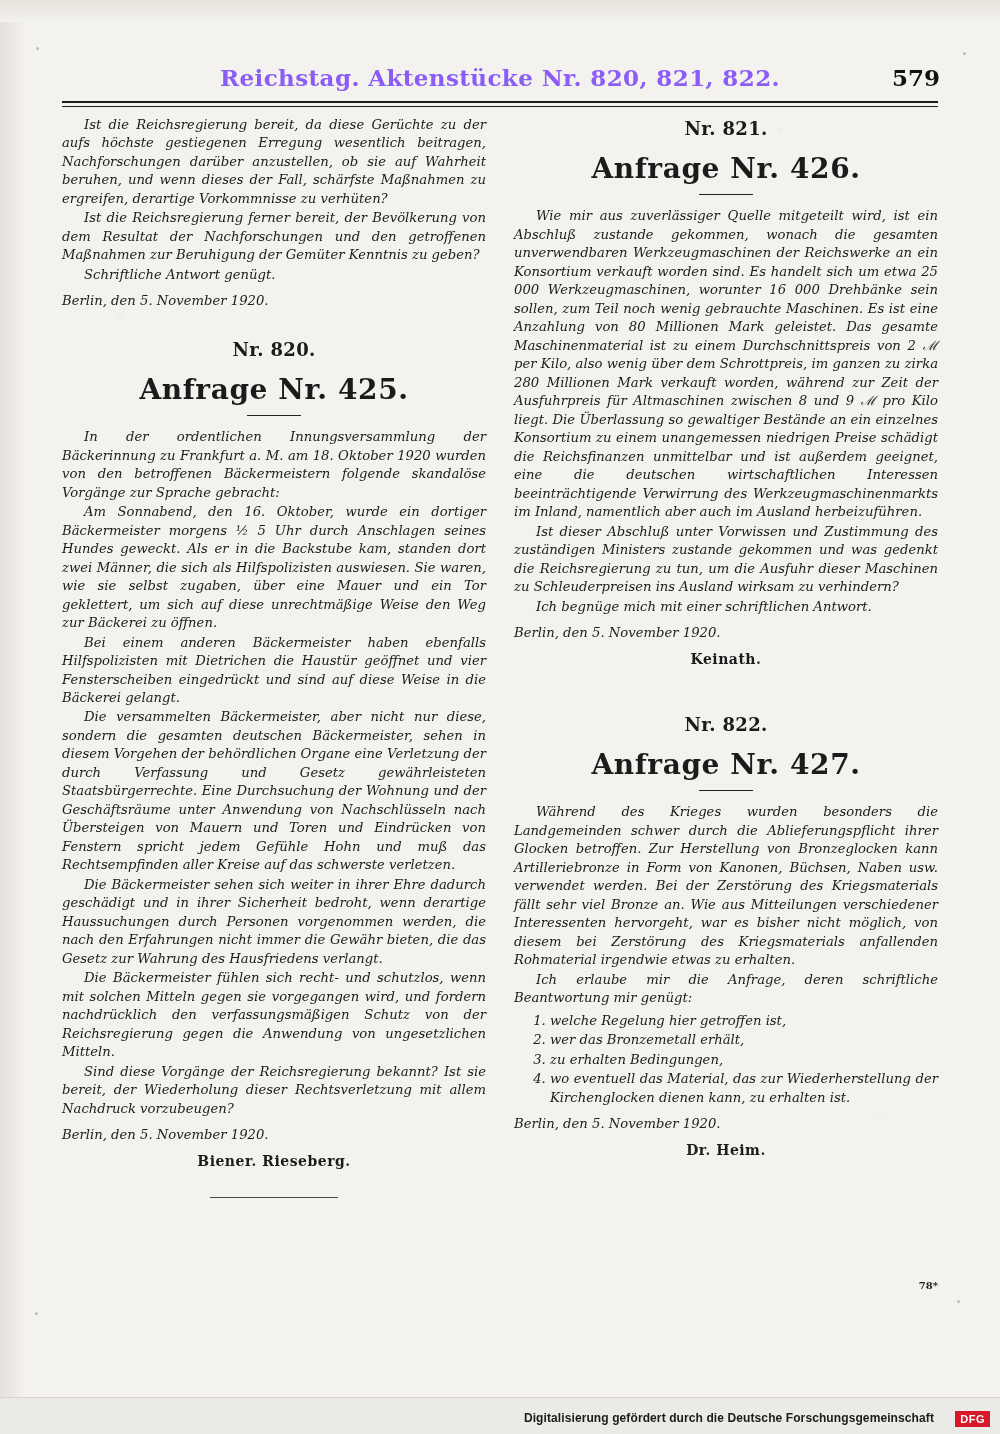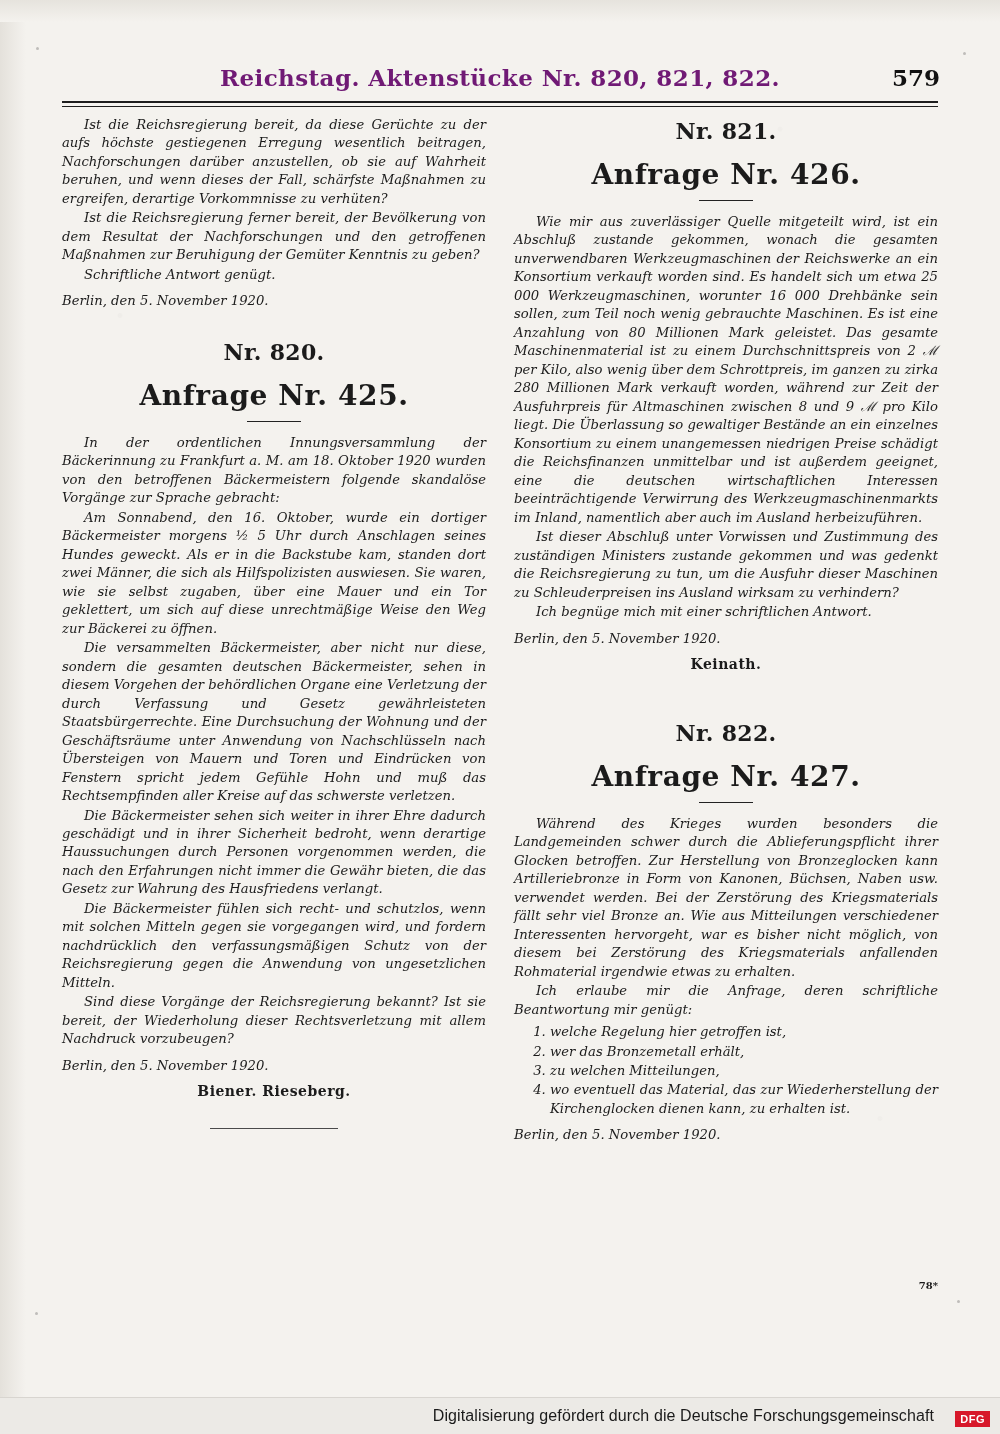--- a/index.html
+++ b/index.html
@@ -29,21 +29,21 @@
   .head{
     position:absolute;
     left:60px;top:64px;width:880px;
     display:flex;align-items:flex-end;justify-content:center;
   }
   .head-title{
     font-family:"DejaVu Serif", serif;
     font-weight:bold;
     font-size:23px;
     letter-spacing:0.4px;
-    color:#701a75;
+    color:#8b5cf6;
     white-space:nowrap;
   }
   .head-page{
     position:absolute;
     right:0;bottom:0;
     font-weight:bold;
     font-size:23px;
     color:#121212;
   }
   .rule-double{
@@ -82,21 +82,21 @@
   }
   .place{
     text-align:left;
     margin-top:8px;
     margin-bottom:2px;
     font-style:italic;
   }
   .nr{
     text-align:center;
     font-weight:bold;
-    font-size:22px;
+    font-size:18px;
     margin-top:26px;
     margin-bottom:8px;
     letter-spacing:0.3px;
   }
   .anfrage{
     text-align:center;
     font-weight:bold;
     font-size:28px;
     letter-spacing:0.6px;
     margin-bottom:6px;
@@ -126,22 +126,22 @@
   .footer-bar{
     position:absolute;
     left:0;bottom:0;width:1000px;height:36px;
     background:#eceae6;
     border-top:1px solid #d8d5d0;
   }
   .footer-text{
     position:absolute;
     right:66px;bottom:9px;
     font-family:"Liberation Sans", sans-serif;
-    font-size:16px;
-    font-weight:normal;
+    font-size:12px;
+    font-weight:bold;
     color:#1b1b1b;
     letter-spacing:0.1px;
   }
   .footer-logo{
     position:absolute;
     right:10px;bottom:7px;
     background:#d7182a;
     color:#fff;
     font-family:"Liberation Sans", sans-serif;
     font-size:11px;
@@ -190,20 +190,21 @@
       <div class="p">Ist die Reichsregierung ferner bereit, der Bevölkerung von dem Resultat der Nachforschungen und den getroffenen Maßnahmen zur Beruhigung der Gemüter Kenntnis zu geben?</div>
       <div class="p">Schriftliche Antwort genügt.</div>
       <div class="place">Berlin, den 5. November 1920.</div>
 
       <div class="nr">Nr. 820.</div>
       <div class="anfrage">Anfrage Nr. 425.</div>
       <div class="shortrule"></div>
 
       <div class="p">In der ordentlichen Innungsversammlung der Bäckerinnung zu Frankfurt a. M. am 18. Oktober 1920 wurden von den betroffenen Bäckermeistern folgende skandalöse Vorgänge zur Sprache gebracht:</div>
       <div class="p">Am Sonnabend, den 16. Oktober, wurde ein dortiger Bäckermeister morgens ½ 5 Uhr durch Anschlagen seines Hundes geweckt. Als er in die Backstube kam, standen dort zwei Männer, die sich als Hilfspolizisten auswiesen. Sie waren, wie sie selbst zugaben, über eine Mauer und ein Tor geklettert, um sich auf diese unrechtmäßige Weise den Weg zur Bäckerei zu öffnen.</div>
+      <div class="p">Bei einem anderen Bäckermeister haben ebenfalls Hilfspolizisten mit Dietrichen die Haustür geöffnet und vier Fensterscheiben eingedrückt und sind auf diese Weise in die Bäckerei gelangt.</div>
       <div class="p">Die versammelten Bäckermeister, aber nicht nur diese, sondern die gesamten deutschen Bäckermeister, sehen in diesem Vorgehen der behördlichen Organe eine Verletzung der durch Verfassung und Gesetz gewährleisteten Staatsbürgerrechte. Eine Durchsuchung der Wohnung und der Geschäftsräume unter Anwendung von Nachschlüsseln nach Übersteigen von Mauern und Toren und Eindrücken von Fenstern spricht jedem Gefühle Hohn und muß das Rechtsempfinden aller Kreise auf das schwerste verletzen.</div>
       <div class="p">Die Bäckermeister sehen sich weiter in ihrer Ehre dadurch geschädigt und in ihrer Sicherheit bedroht, wenn derartige Haussuchungen durch Personen vorgenommen werden, die nach den Erfahrungen nicht immer die Gewähr bieten, die das Gesetz zur Wahrung des Hausfriedens verlangt.</div>
       <div class="p">Die Bäckermeister fühlen sich recht- und schutzlos, wenn mit solchen Mitteln gegen sie vorgegangen wird, und fordern nachdrücklich den verfassungsmäßigen Schutz von der Reichsregierung gegen die Anwendung von ungesetzlichen Mitteln.</div>
       <div class="p">Sind diese Vorgänge der Reichsregierung bekannt? Ist sie bereit, der Wiederholung dieser Rechtsverletzung mit allem Nachdruck vorzubeugen?</div>
 
       <div class="place">Berlin, den 5. November 1920.</div>
       <div class="sig">Biener.  Rieseberg.</div>
 
       <div class="endrule"></div>
     </div>
@@ -223,25 +224,26 @@
       <div class="nr" style="margin-top:43px;">Nr. 822.</div>
       <div class="anfrage">Anfrage Nr. 427.</div>
       <div class="shortrule"></div>
 
       <div class="p">Während des Krieges wurden besonders die Landgemeinden schwer durch die Ablieferungspflicht ihrer Glocken betroffen. Zur Herstellung von Bronzeglocken kann Artilleriebronze in Form von Kanonen, Büchsen, Naben usw. verwendet werden. Bei der Zerstörung des Kriegsmaterials fällt sehr viel Bronze an. Wie aus Mitteilungen verschiedener Interessenten hervorgeht, war es bisher nicht möglich, von diesem bei Zerstörung des Kriegsmaterials anfallenden Rohmaterial irgendwie etwas zu erhalten.</div>
       <div class="p">Ich erlaube mir die Anfrage, deren schriftliche Beantwortung mir genügt:</div>
 
       <ol class="list">
         <li>welche Regelung hier getroffen ist,</li>
         <li>wer das Bronzemetall erhält,</li>
-        <li>zu welchen Mitteilungen,</li>
+        <li>zu erhalten Bedingungen,</li>
         <li>wo eventuell das Material, das zur Wiederherstellung der Kirchenglocken dienen kann, zu erhalten ist.</li>
       </ol>
 
       <div class="place">Berlin, den 5. November 1920.</div>
+      <div class="sig">Dr. Heim.</div>
     </div>
   </div>
 
   <div class="foot-mark">78*</div>
 
   <div class="footer-bar">
     <div class="footer-text">Digitalisierung gefördert durch die Deutsche Forschungsgemeinschaft</div>
     <div class="footer-logo">DFG</div>
   </div>
 </div>

